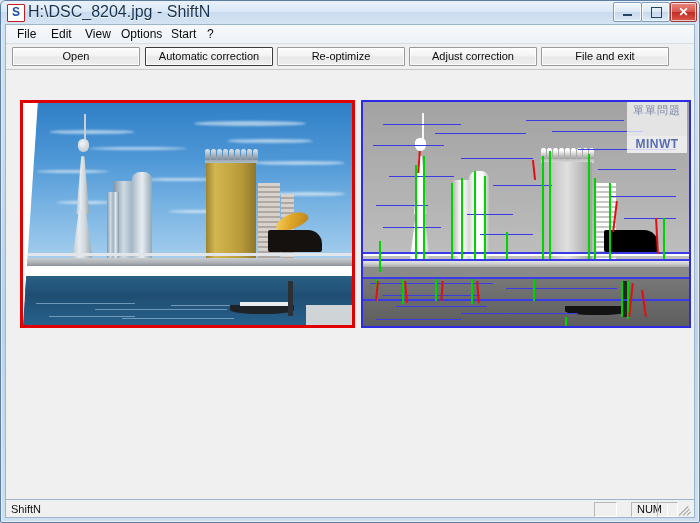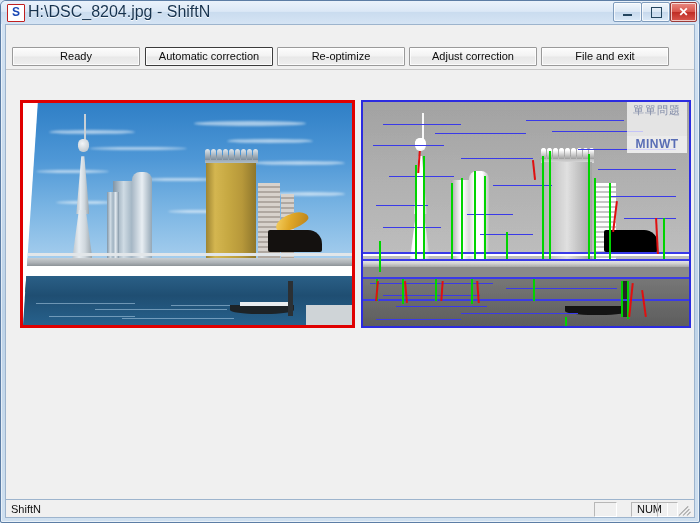--- a/index.html
+++ b/index.html
@@ -193,23 +193,31 @@
     <div class="wbtn" id="btn-max">
       <span class="maxbox"></span>
     </div>
     <div class="wbtn" id="btn-close">
       <span class="wglyph">✕</span>
     </div>
   </div>
 
   <div id="client">
 
+    <div id="menubar">
+      <div class="menuitem" style="left:6px">File</div>
+      <div class="menuitem" style="left:40px">Edit</div>
+      <div class="menuitem" style="left:74px">View</div>
+      <div class="menuitem" style="left:110px">Options</div>
+      <div class="menuitem" style="left:160px">Start</div>
+      <div class="menuitem" style="left:196px">?</div>
+    </div>
 
     <div id="toolbar">
-      <div class="tbtn" style="left:6px;width:128px">Ready</div>
+      <div class="tbtn" style="left:6px;width:128px">Open</div>
       <div class="tbtn focused" style="left:139px;width:128px">Automatic correction</div>
       <div class="tbtn" style="left:271px;width:128px">Re-optimize</div>
       <div class="tbtn" style="left:403px;width:128px">Adjust correction</div>
       <div class="tbtn" style="left:535px;width:128px">File and exit</div>
     </div>
 
     <div id="panels">
 
       <div class="imgframe" id="frame-left">
         <div class="photo">

